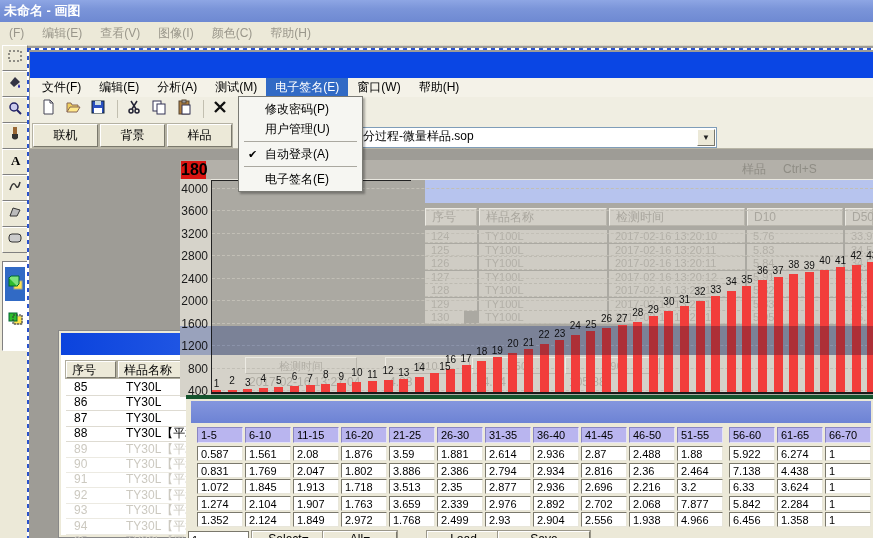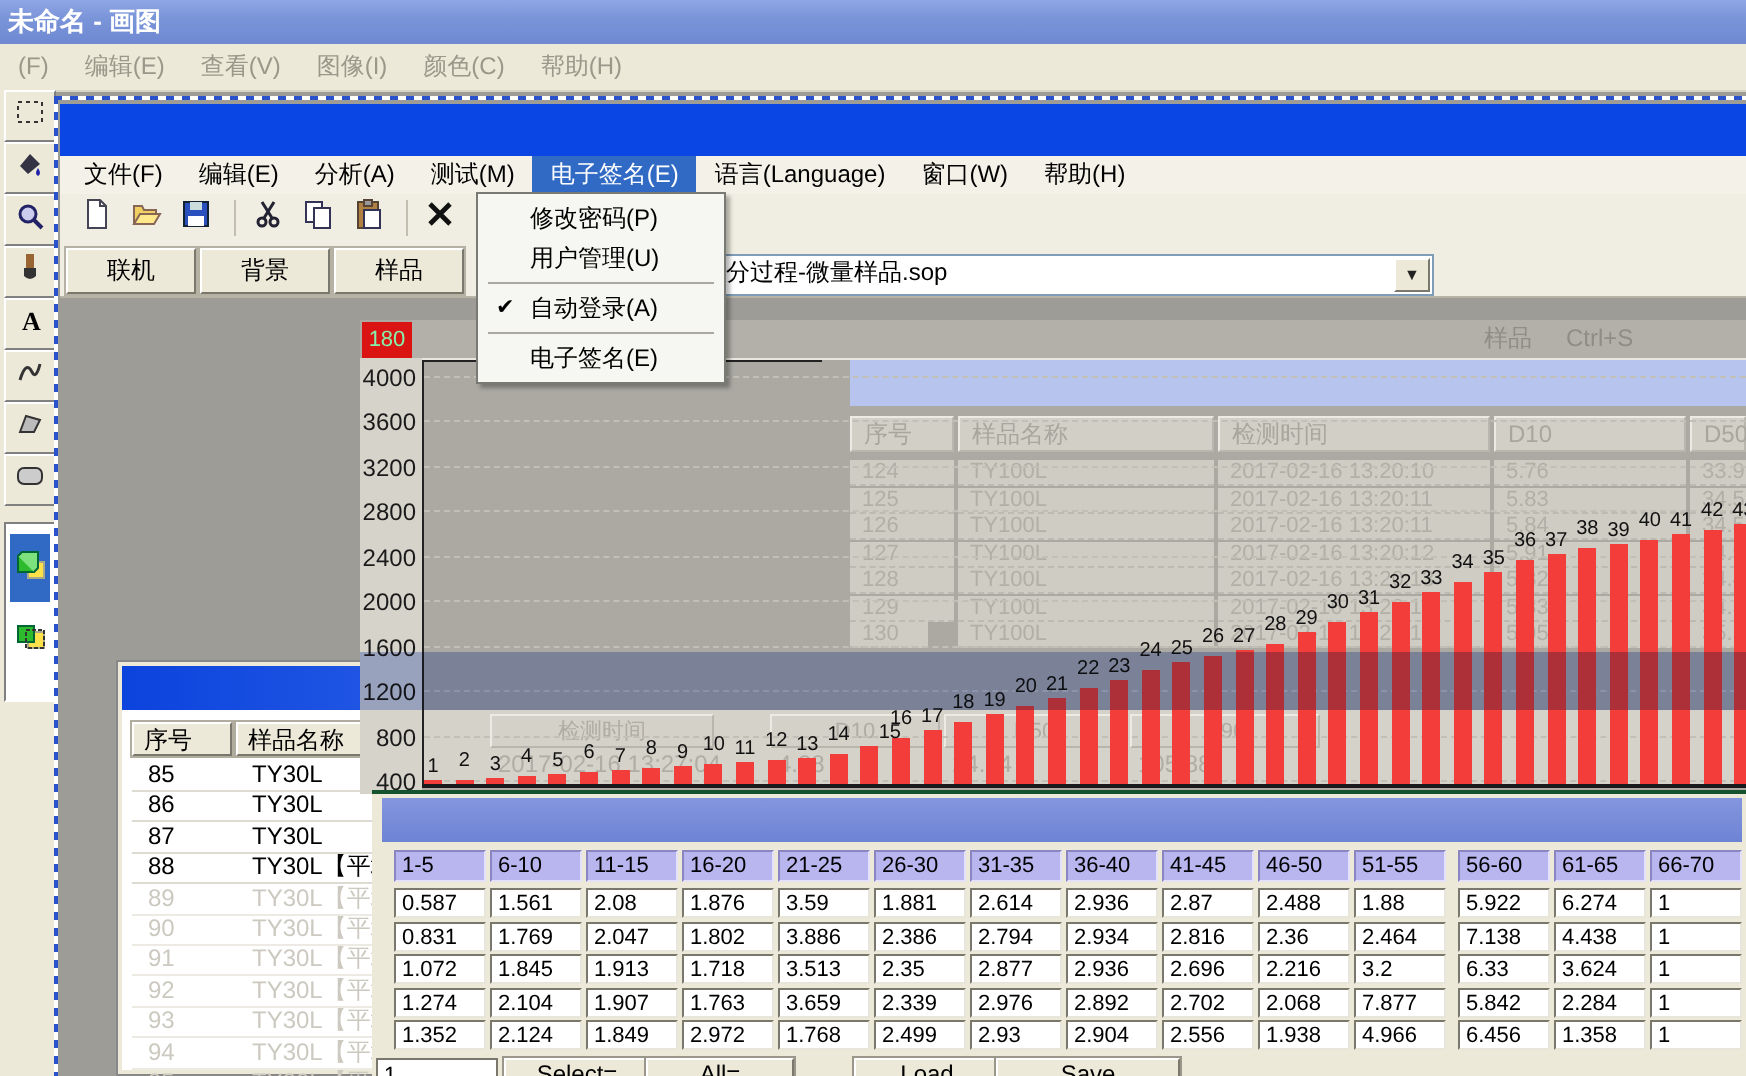--- a/index.html
+++ b/index.html
@@ -40,22 +40,22 @@
   .big-btn{position:absolute;top:3px;height:21px;background:#ece9d8;border:1px solid;
     border-color:#fff #7a786c #7a786c #fff;box-shadow:0 0 0 1px #b5b2a3;
     font-size:12px;text-align:center;line-height:20px;}
   #sop-combo{position:absolute;left:328px;top:6px;width:353px;height:19px;background:#fff;
     border:1px solid #7f9db9;font-size:12px;line-height:17px;padding-left:4px;}
   #sop-combo .dd{position:absolute;right:1px;top:1px;width:16px;height:15px;background:#ece9d8;
     border:1px solid;border-color:#fff #7a786c #7a786c #fff;font-size:8px;line-height:15px;text-align:center;color:#222;}
 
   
   #chart-win{left:180px;top:160px;width:693px;height:237px;background:#aba9a2;overflow:hidden;}
-  #chart-badge{left:1px;top:1px;width:25px;height:18px;background:#da1412;color:#86efac;
-    font-size:11px;line-height:18px;text-align:center;font-weight:normal;}
+  #chart-badge{left:1px;top:1px;width:25px;height:18px;background:#da1412;color:#000000;
+    font-size:16px;line-height:18px;text-align:center;font-weight:bold;}
   #chart-topstrip{left:26px;top:0;width:667px;height:19px;background:#b3b0a9;border-bottom:1px solid #e9e7df;
     color:#8f8d85;font-size:12px;line-height:18px;}
   #chart-band1{left:245px;top:20px;width:448px;height:23px;background:#b7c4ee;}
   #axis-col{left:0;top:19px;width:31px;height:218px;background:#d6d3ca;}
   .ytick{position:absolute;right:3px;width:28px;text-align:right;font-size:12px;color:#1a1a1a;}
   .gridline{position:absolute;left:32px;width:661px;height:0;border-top:1px dashed #c2bfb6;}
   #plot-border-l{left:31px;top:20px;width:1px;height:213px;background:#222;}
   #plot-border-t{left:31px;top:20px;width:200px;height:1px;background:#222;}
   #baseline{left:31px;top:232px;width:662px;height:2px;background:#1a1a1a;}
   #chart-lowarea{left:32px;top:195px;width:661px;height:37px;background:#d5d2c9;}
@@ -80,21 +80,21 @@
     border-color:#fff #7a786c #7a786c #fff;box-shadow:0 0 0 1px #b0ad9e;
     font-size:12px;line-height:16px;padding-left:5px;box-sizing:border-box;}
   .lt-row{position:absolute;height:15px;font-size:12px;line-height:15px;}
   .lt-row .c1{position:absolute;left:8px;}
   .lt-row .c2{position:absolute;left:60px;width:76px;overflow:hidden;white-space:nowrap;}
   .lt-row.solid{color:#000;border-bottom:1px solid #dedbd2;}
   .lt-row.faded{color:#ccc9c0;border-bottom:1px solid #eceae2;}
 
   
   #bottom-win{left:186px;top:395px;width:687px;height:143px;background:#ece9d8;
-    border-top:2px solid #14532d;box-sizing:border-box;overflow:hidden;}
+    border-top:4px solid #14532d;box-sizing:border-box;overflow:hidden;}
   #bottom-title{left:5px;top:2px;width:680px;height:22px;background:linear-gradient(180deg,#8496de,#6d83d4);}
   .bt-hcell{position:absolute;top:28px;width:46px;height:16px;background:#b9b5ef;
     border:1px solid;border-color:#8a86c2 #e4e2f8 #e4e2f8 #8a86c2;
     font-size:11px;line-height:15px;padding-left:3px;box-sizing:border-box;color:#000;}
   .bt-cell{position:absolute;width:46px;height:15px;background:#fff;
     border:1px solid;border-color:#7a786c #e8e6da #e8e6da #7a786c;
     font-size:11px;line-height:14px;padding-left:3px;box-sizing:border-box;color:#000;}
   #bt-count{position:absolute;left:2px;top:132px;width:54px;height:14px;background:#fff;
     border:1px solid #7a786c;font-size:11px;line-height:13px;padding-left:3px;}
   .bt-btn{position:absolute;top:132px;height:16px;background:#ece9d8;border:1px solid;
@@ -185,21 +185,20 @@
     </div>
   </div>
 
 <div class="ab" id="app-titlebar"></div>
 <div class="ab" id="app-menubar">
     <div class="am-item">文件(F)</div>
     <div class="am-item">编辑(E)</div>
     <div class="am-item">分析(A)</div>
     <div class="am-item">测试(M)</div>
     <div class="am-item active">电子签名(E)</div>
-    <div class="am-item">语言(Language)</div>
     <div class="am-item">窗口(W)</div>
     <div class="am-item">帮助(H)</div>
   </div>
 <div class="ab" id="app-toolbar">
     <div class="tb-ico">
       <div><svg width="16" height="16" viewBox="0 0 16 16">
           <path d="M4 1 h6 l3 3 v11 h-9 Z" fill="#fff" stroke="#445"></path>
           <path d="M10 1 v3 h3" fill="none" stroke="#445"></path>
         </svg></div>
     </div>

